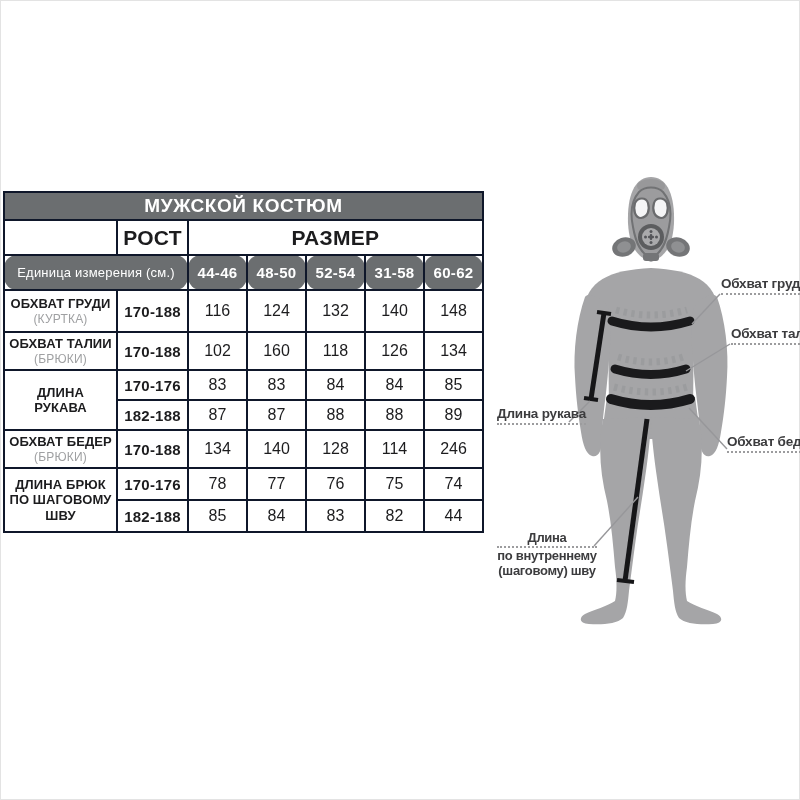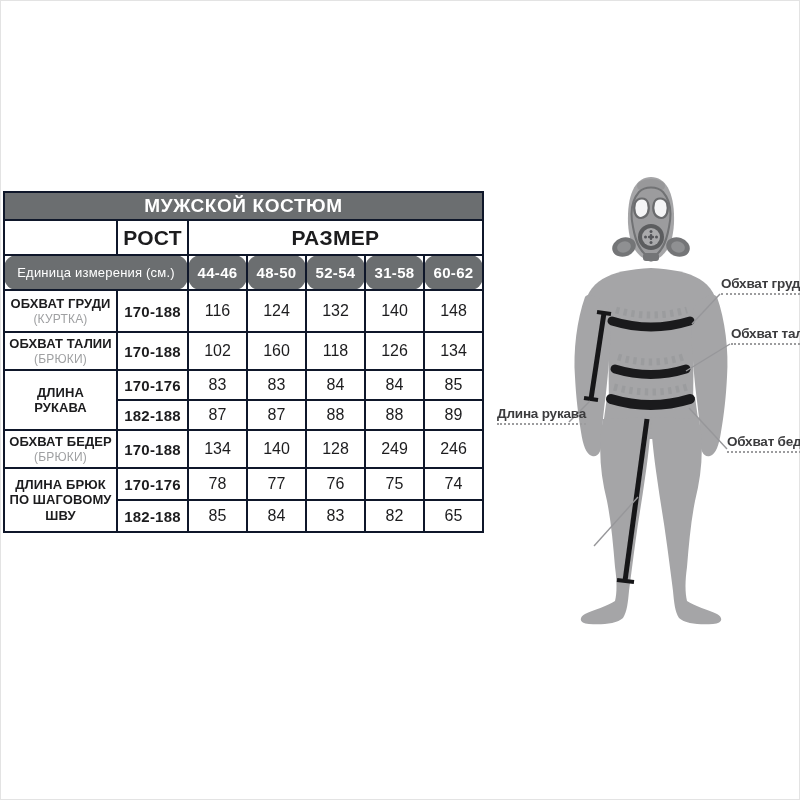--- a/index.html
+++ b/index.html
@@ -114,42 +114,42 @@
 
     <tr class="r-mid">
       <td class="lbl">
         <span>ОБХВАТ БЕДЕР</span>
         <span class="sub">(БРЮКИ)</span>
       </td>
       <td class="hv">170-188</td>
       <td class="v">134</td>
       <td class="v">140</td>
       <td class="v">128</td>
-      <td class="v">249</td>
+      <td class="v">114</td>
       <td class="v">246</td>
     </tr>
 
     <tr class="r-sh2">
       <td class="lbl" rowspan="2">
         <span>ДЛИНА БРЮК ПО ШАГОВОМУ ШВУ</span>
       </td>
       <td class="hv">170-176</td>
       <td class="v">78</td>
       <td class="v">77</td>
       <td class="v">76</td>
       <td class="v">75</td>
       <td class="v">74</td>
     </tr>
     <tr class="r-sh2">
       <td class="hv">182-188</td>
       <td class="v">85</td>
       <td class="v">84</td>
       <td class="v">83</td>
       <td class="v">82</td>
-      <td class="v">65</td>
+      <td class="v">44</td>
     </tr>
   </tbody>
     </table>
 
   <div class="figure">
     <svg viewBox="0 0 312 490" width="312" height="490">
       <g fill="#a5a5a7" stroke="none">
 
         <path d="M95,150 C97,120 120,109 162,107 C204,109 227,120 229,150 L229,164 L95,164 Z"></path>
 
@@ -221,15 +221,20 @@
         <line x1="80" y1="261" x2="101" y2="240"></line>
         <line x1="200" y1="247" x2="238" y2="288"></line>
         <line x1="105" y1="385" x2="149" y2="336"></line>
       </g>
     </svg>
 
     <div class="fig-label" style="left:232px; top:116px;">Обхват груди</div>
     <div class="fig-label" style="left:242px; top:166px;">Обхват талии</div>
     <div class="fig-label" style="left:8px;  top:246px;">Длина рукава</div>
     <div class="fig-label" style="left:238px; top:274px;">Обхват бедер</div>
+    <div class="inseam-block">
+      <div class="u1">Длина</div>
+      <div>по внутреннему</div>
+      <div>(шаговому) шву</div>
+    </div>
   </div>
 
 </div>
 
 </body></html>

